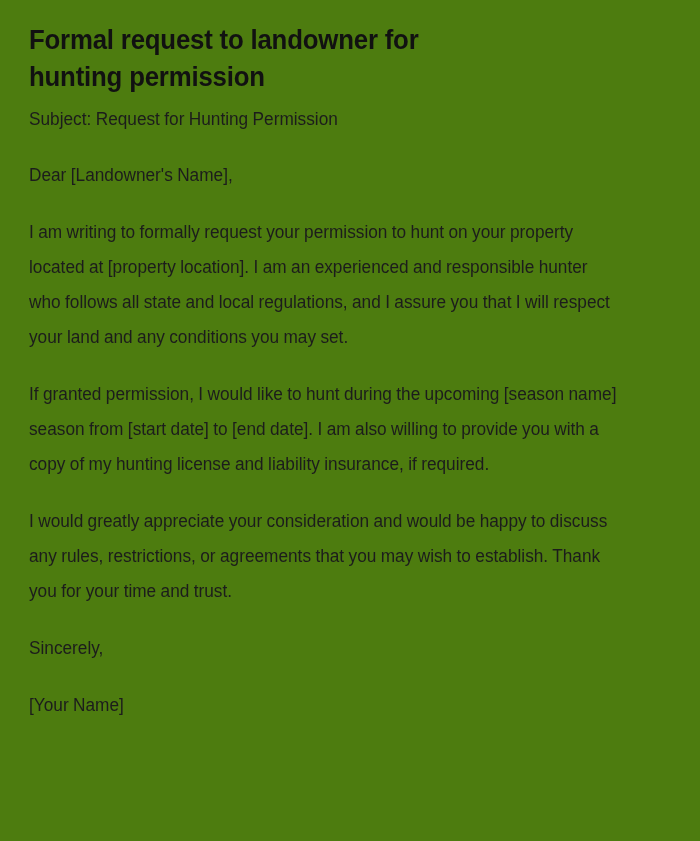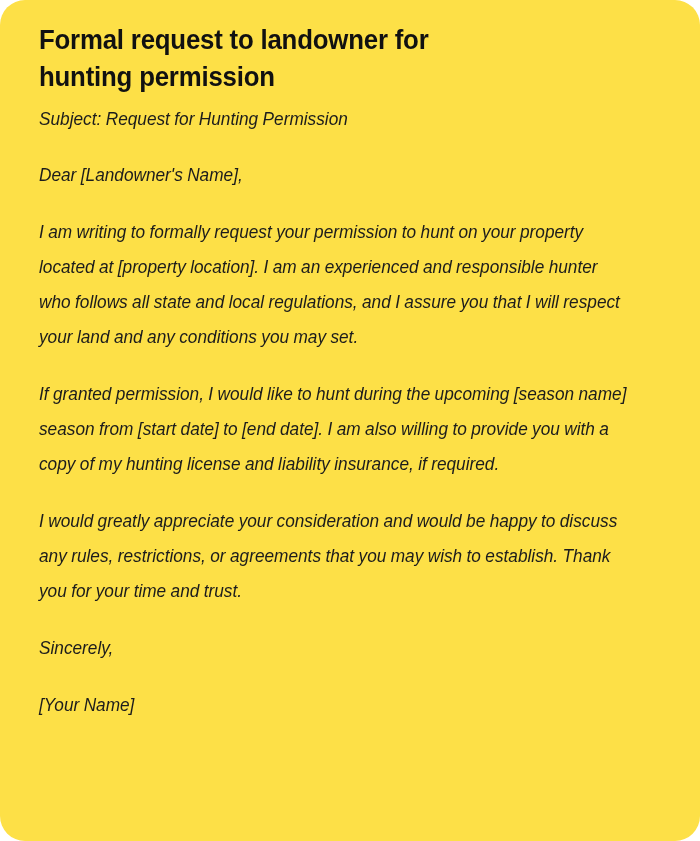--- a/index.html
+++ b/index.html
@@ -12,41 +12,39 @@
     background: #ffffff;
     font-family: "Liberation Sans", sans-serif;
     color: #1a1a1a;
     overflow: hidden;
   }
 
   .page {
     box-sizing: border-box;
     width: 700px;
     height: 841px;
-    padding: 22px 40px 0 39px;
-    background: #fde047;
-    border-radius: 25px;
+    padding: 22px 40px 0 29px;
+    background: #4d7c0f;
   }
 
   .doc-title {
     margin: 0 0 6px 0;
     font-family: "Liberation Sans", sans-serif;
     font-size: 27px;
     font-weight: bold;
     line-height: 37px;
     letter-spacing: -0.2px;
     color: #111111;
     max-width: 500px;
     transform: scaleX(0.955);
     transform-origin: left top;
   }
 
   .doc-body {
     max-width: 601px;
-    font-style: italic;
   }
 
   .para {
     margin: 0 0 22px 0;
     font-size: 17.5px;
     line-height: 35px;
     color: #1c1c1c;
     font-weight: 400;
     transform: scaleX(0.985);
     transform-origin: left top;

